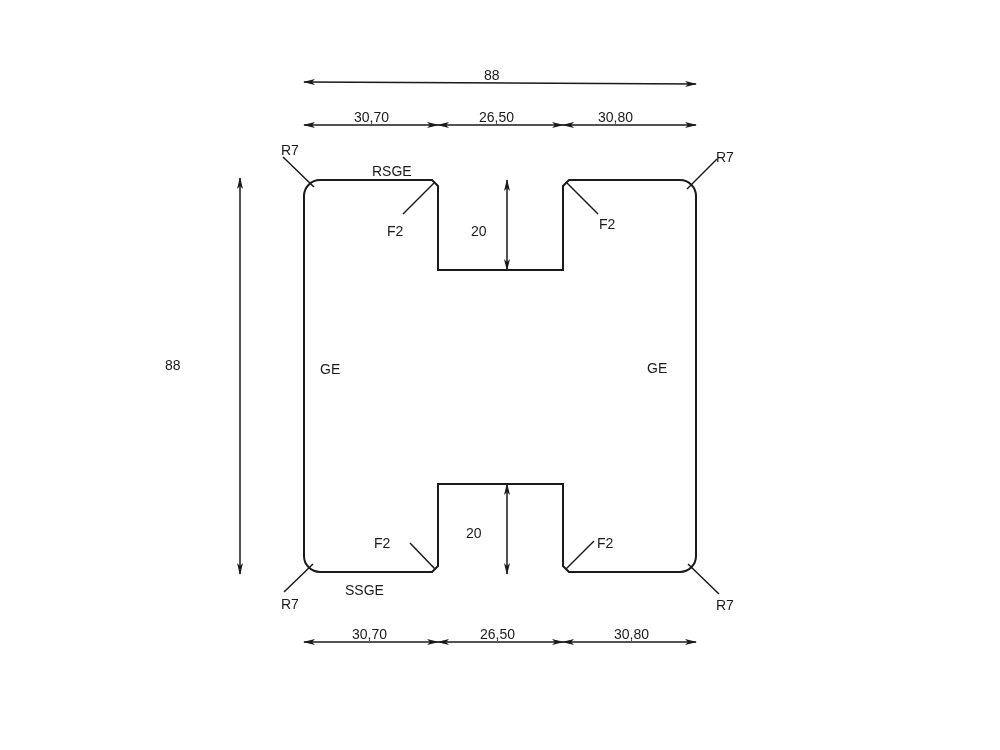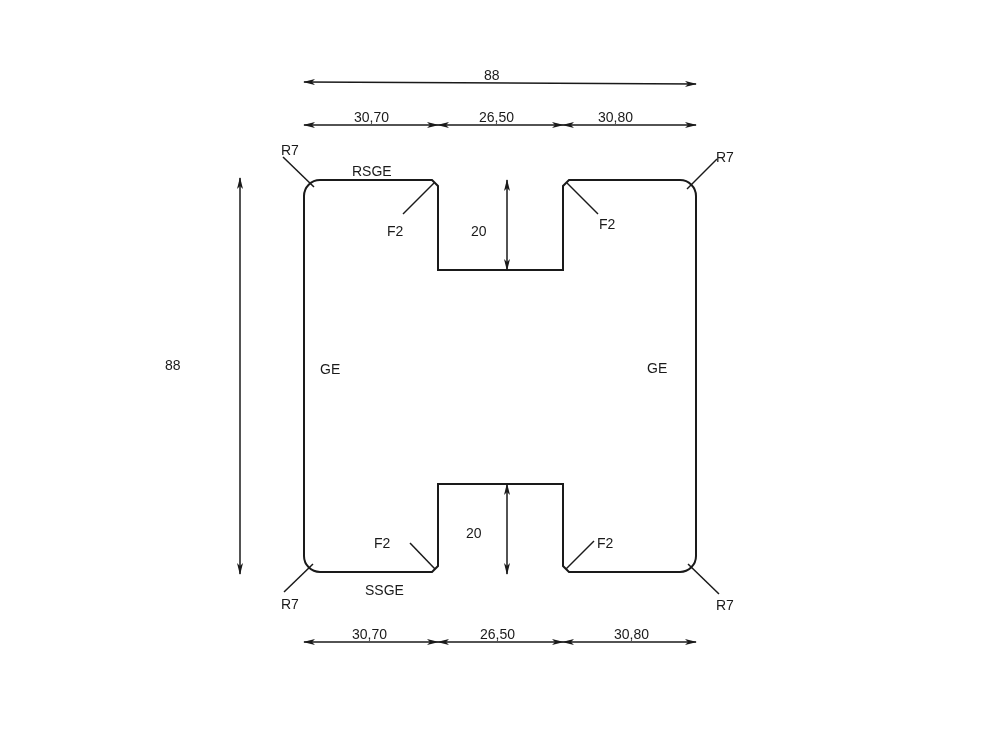--- a/index.html
+++ b/index.html
@@ -65,16 +65,16 @@
 <span class="lbl" style="left:281px;top:143px;">R7</span>
 <span class="lbl" style="left:716px;top:150px;">R7</span>
 <span class="lbl" style="left:281px;top:597px;">R7</span>
 <span class="lbl" style="left:716px;top:598px;">R7</span>
 
 <span class="lbl" style="left:387px;top:224px;">F2</span>
 <span class="lbl" style="left:599px;top:217px;">F2</span>
 <span class="lbl" style="left:374px;top:536px;">F2</span>
 <span class="lbl" style="left:597px;top:536px;">F2</span>
 
-<span class="lbl" style="left:352px;top:164px;">RSGE</span>
-<span class="lbl" style="left:365px;top:583px;text-align:center;">SSGE</span>
+<span class="lbl" style="left:372px;top:164px;">RSGE</span>
+<span class="lbl" style="left:345px;top:583px;text-align:center;">SSGE</span>
 <span class="lbl" style="left:320px;top:362px;">GE</span>
 <span class="lbl" style="left:647px;top:361px;">GE</span>
 
 </body></html>

